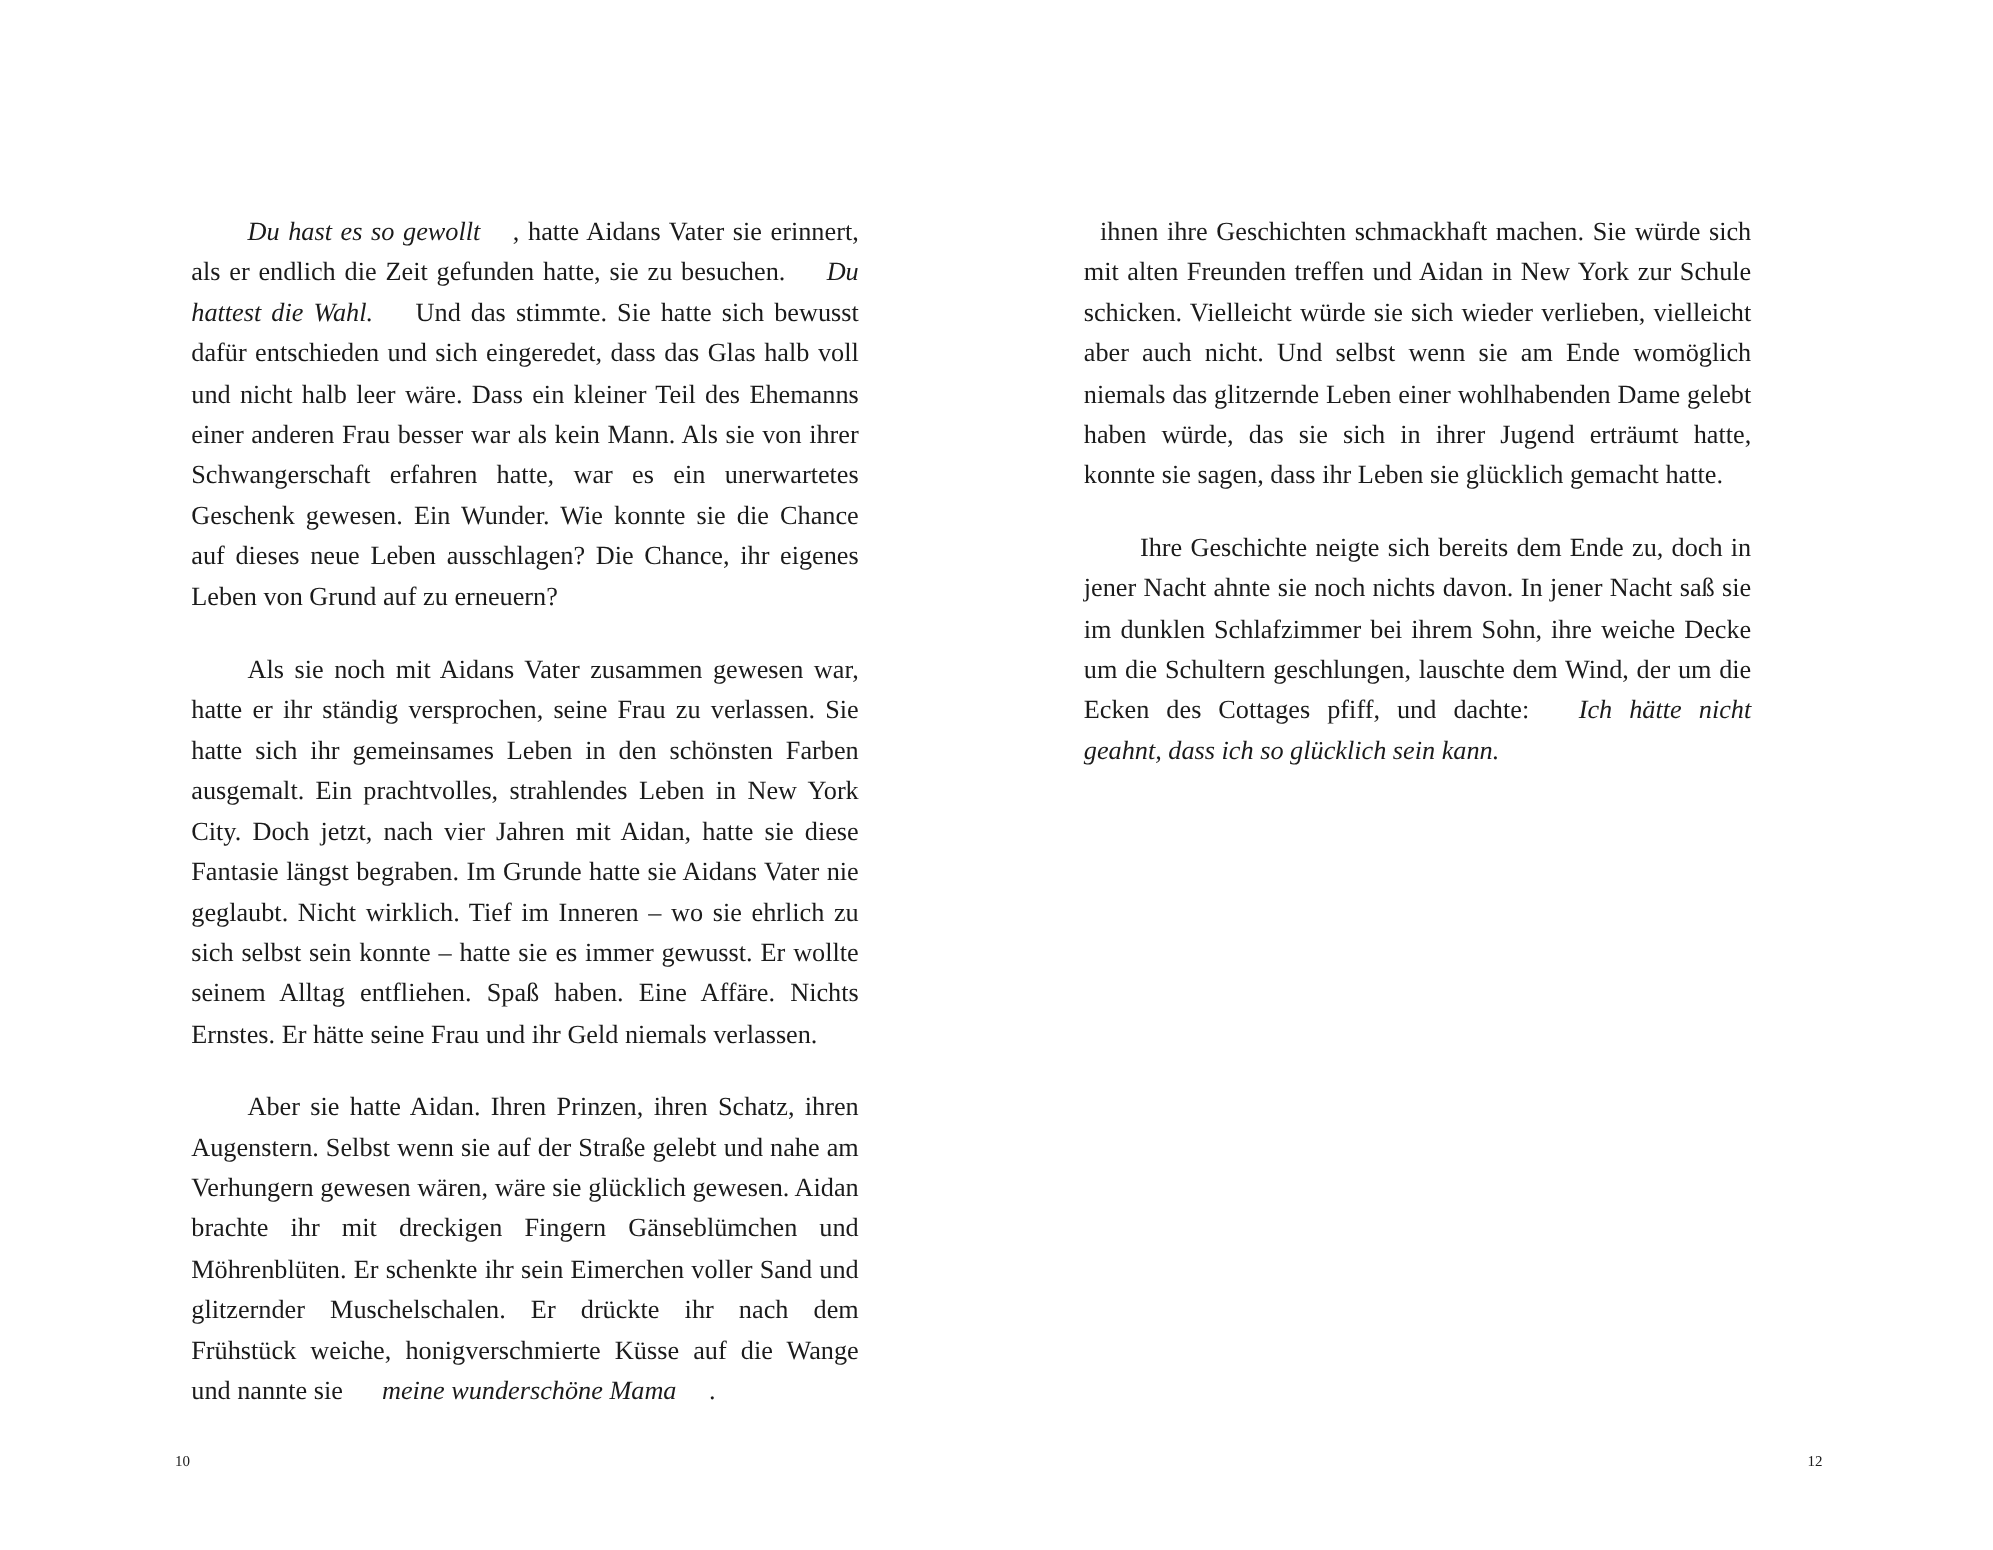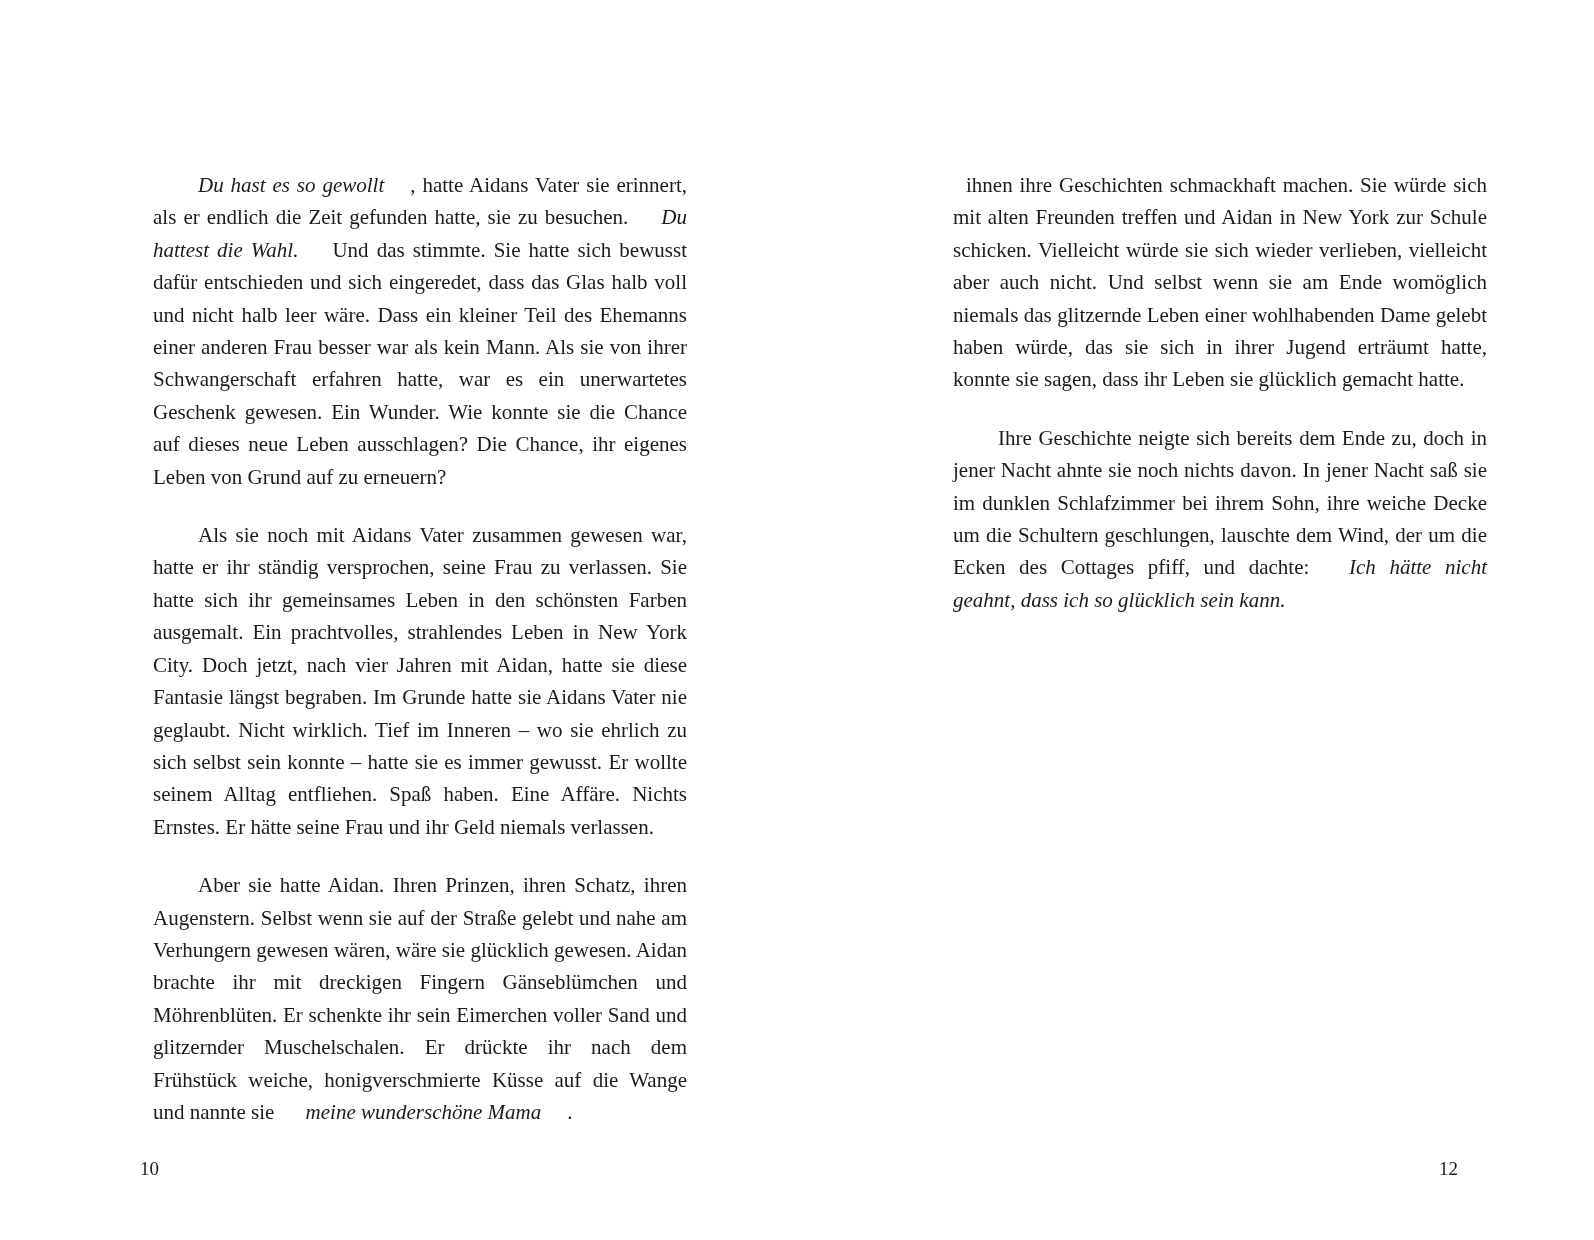--- a/index.html
+++ b/index.html
@@ -19,29 +19,29 @@
     position: absolute;
     top: 130px;
     width: 586px;
     font-size: 21px;
     line-height: 32.4px;
     text-align: justify;
     hyphens: auto;
     -webkit-hyphens: auto;
   }
   .text-block.left  { left: 114px; }
-  .text-block.right { left: 914px; }
+  .text-block.right { left: 828px; }
   .para { text-align: justify; }
   .para.indent { text-indent: 32px; }
   .para.justify-last { text-align-last: justify; }
   .italic { font-style: italic; }
   .folio {
     position: absolute;
     top: 1131px;
-    font-size: 19px;
+    font-size: 12px;
     line-height: 24px;
     color: #1b1b1b;
   }
   .folio-left  { left: 114px; }
   .folio-right { left: 872px; width: 586px; text-align: right; }
 </style>
 </head>
 <body>
 
 <div class="spread">

